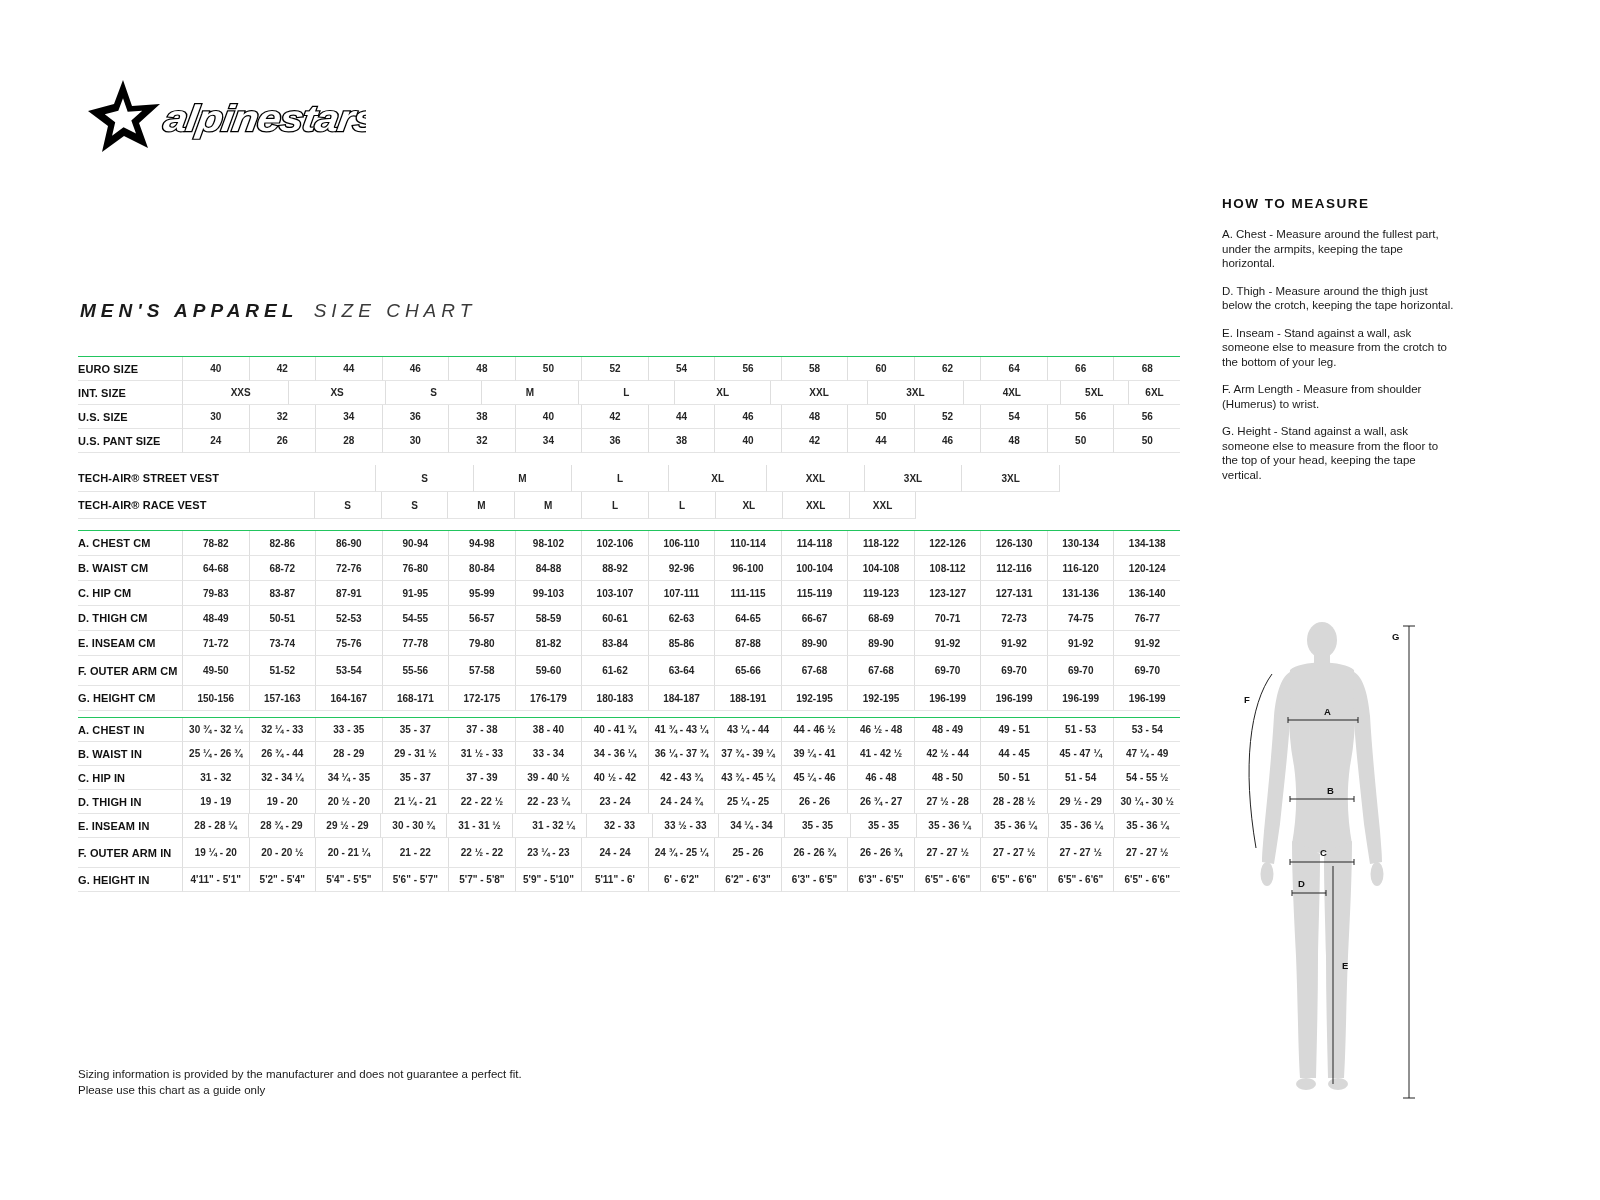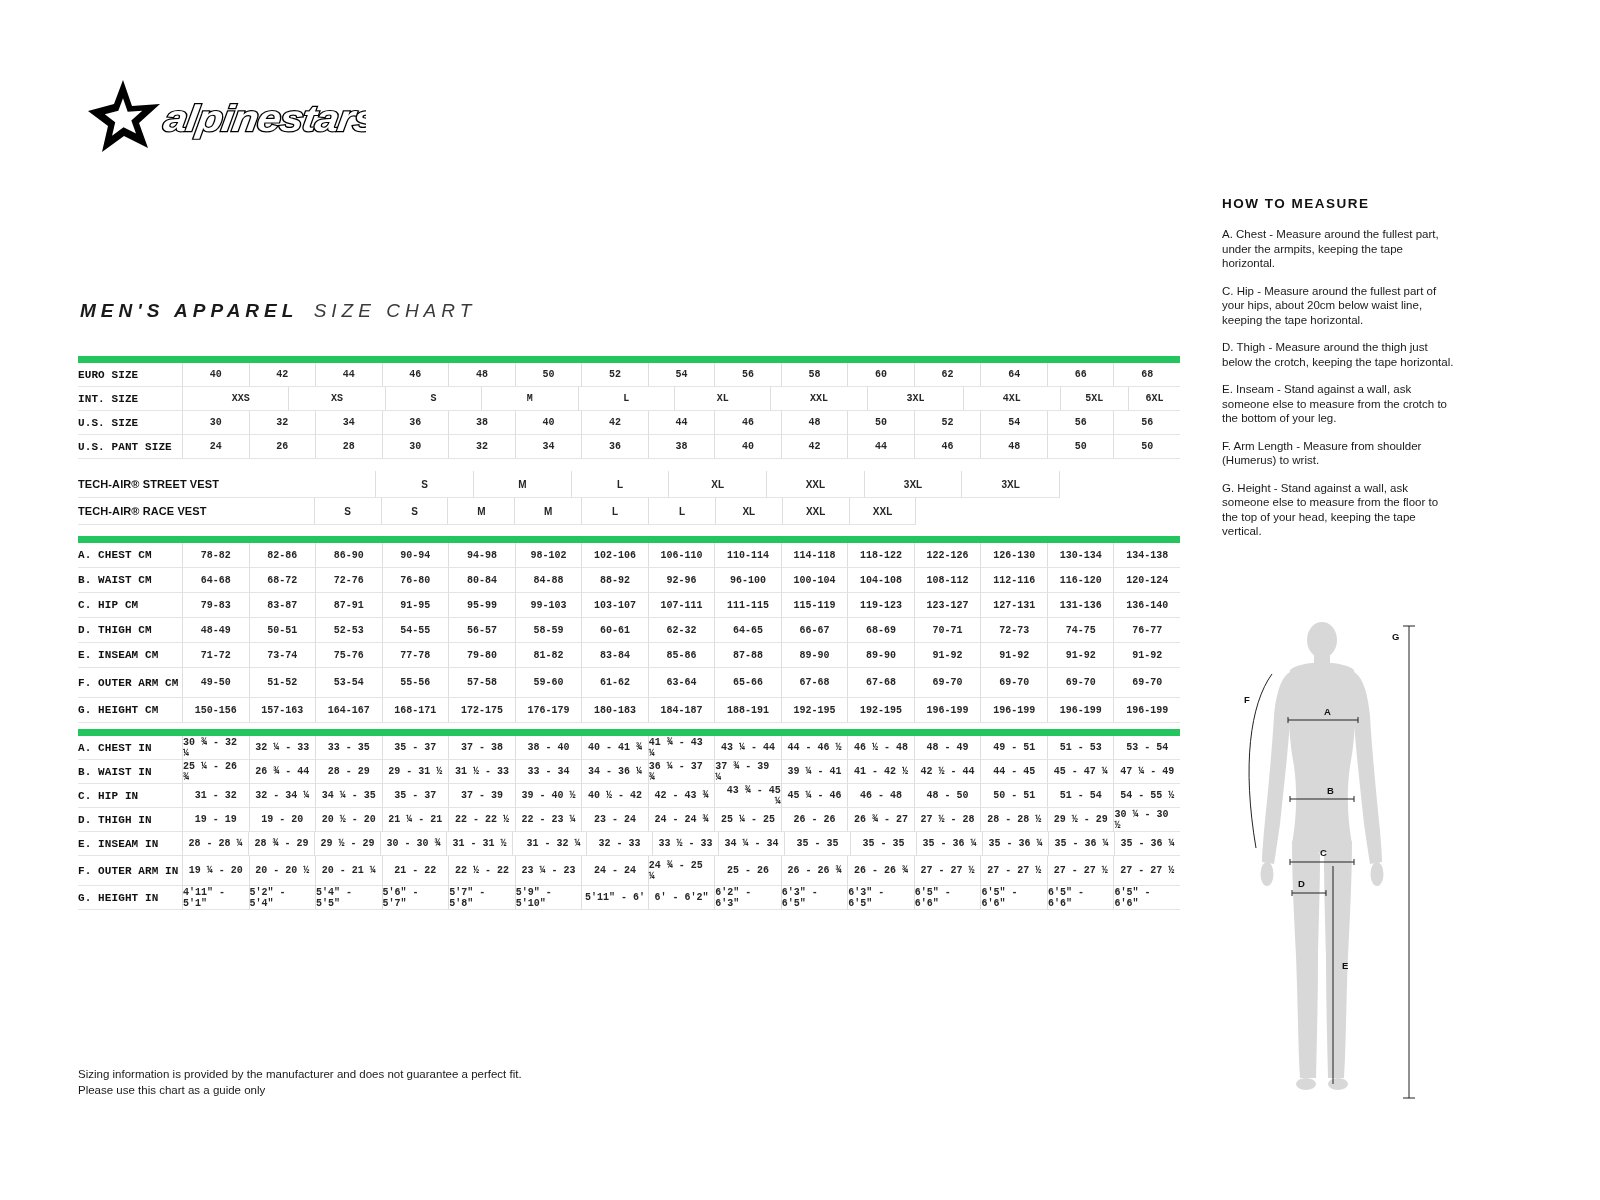--- a/index.html
+++ b/index.html
@@ -11,21 +11,21 @@
 
   
   #title{position:absolute;left:80px;top:300px;font-style:italic;font-size:19px;
          white-space:nowrap;}
   #title .t-main{font-weight:bold;letter-spacing:5px;color:#1a1a1a;font-style:italic;}
   #title .t-sub{font-weight:normal;letter-spacing:5px;color:#3a3a3a;margin-left:10px;}
 
   
   #size-table{position:absolute;left:78px;top:356px;width:1102px;}
   .tbl-block{width:100%;}
-  .bt{border-top:7px solid #22c55e;font-family:Liberation Mono, monospace;}
+  .bt{border-top:1px solid #22c55e;}
   .trow{display:flex;align-items:stretch;}
   .rlabel{width:104px;flex:0 0 104px;display:flex;align-items:center;
           font-weight:bold;font-size:11px;line-height:12px;color:#111;
           border-bottom:1px solid #e4e4e4;letter-spacing:0.1px;}
   .rlabel.nowrap{white-space:nowrap;overflow:visible;}
   .vals{flex:1;display:flex;}
   .cell{display:flex;align-items:center;justify-content:center;
         border-left:1px solid #dedede;border-bottom:1px solid #e4e4e4;
         font-weight:bold;font-size:10px;color:#262626;overflow:visible;}
   .cell > span{display:inline-block;white-space:nowrap;transform:scaleX(.88);transform-origin:center;}
@@ -245,21 +245,21 @@
         <div class="trow" style="height: 25px;">
           <div class="rlabel">D. THIGH CM</div>
           <div class="vals">
             <div class="cell" style="width: 6.66667%;">48-49</div>
             <div class="cell" style="width: 6.66667%;">50-51</div>
             <div class="cell" style="width: 6.66667%;">52-53</div>
             <div class="cell" style="width: 6.66667%;">54-55</div>
             <div class="cell" style="width: 6.66667%;">56-57</div>
             <div class="cell" style="width: 6.66667%;">58-59</div>
             <div class="cell" style="width: 6.66667%;">60-61</div>
-            <div class="cell" style="width: 6.66667%;">62-32</div>
+            <div class="cell" style="width: 6.66667%;">62-63</div>
             <div class="cell" style="width: 6.66667%;">64-65</div>
             <div class="cell" style="width: 6.66667%;">66-67</div>
             <div class="cell" style="width: 6.66667%;">68-69</div>
             <div class="cell" style="width: 6.66667%;">70-71</div>
             <div class="cell" style="width: 6.66667%;">72-73</div>
             <div class="cell" style="width: 6.66667%;">74-75</div>
             <div class="cell" style="width: 6.66667%;">76-77</div>
           </div>
         </div>
         <div class="trow" style="height: 25px;">
@@ -463,21 +463,20 @@
             <div class="cell" style="width: 6.66667%;">6'5" - 6'6"</div>
             <div class="cell" style="width: 6.66667%;">6'5" - 6'6"</div>
           </div>
         </div>
       </div>
     </div>
 
   <div id="measure">
     <h3>HOW TO MEASURE</h3>
     <p>A. Chest - Measure around the fullest part, under the armpits, keeping the tape horizontal.</p>
-    <p>C. Hip - Measure around the fullest part of your hips, about 20cm below waist line, keeping the tape horizontal.</p>
     <p>D. Thigh - Measure around the thigh just below the crotch, keeping the tape horizontal.</p>
     <p>E. Inseam - Stand against a wall, ask someone else to measure from the crotch to the bottom of your leg.</p>
     <p>F. Arm Length - Measure from shoulder (Humerus) to wrist.</p>
     <p>G. Height - Stand against a wall, ask someone else to measure from the floor to the top of your head, keeping the tape vertical.</p>
   </div>
 
   <svg id="figure" width="200" height="492" viewBox="0 0 200 492">
     <g fill="#d8d8d8">
       <ellipse cx="90" cy="24" rx="15" ry="18"></ellipse>
       <rect x="82" y="38" width="16" height="14"></rect>

